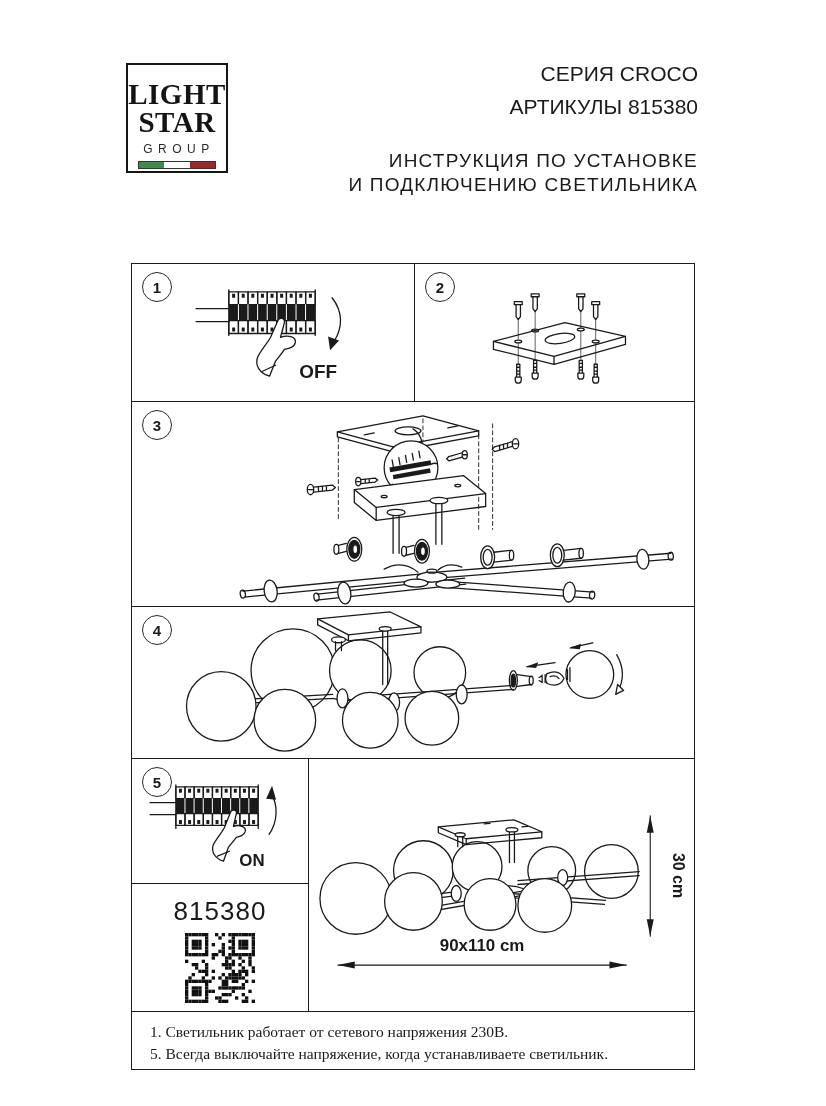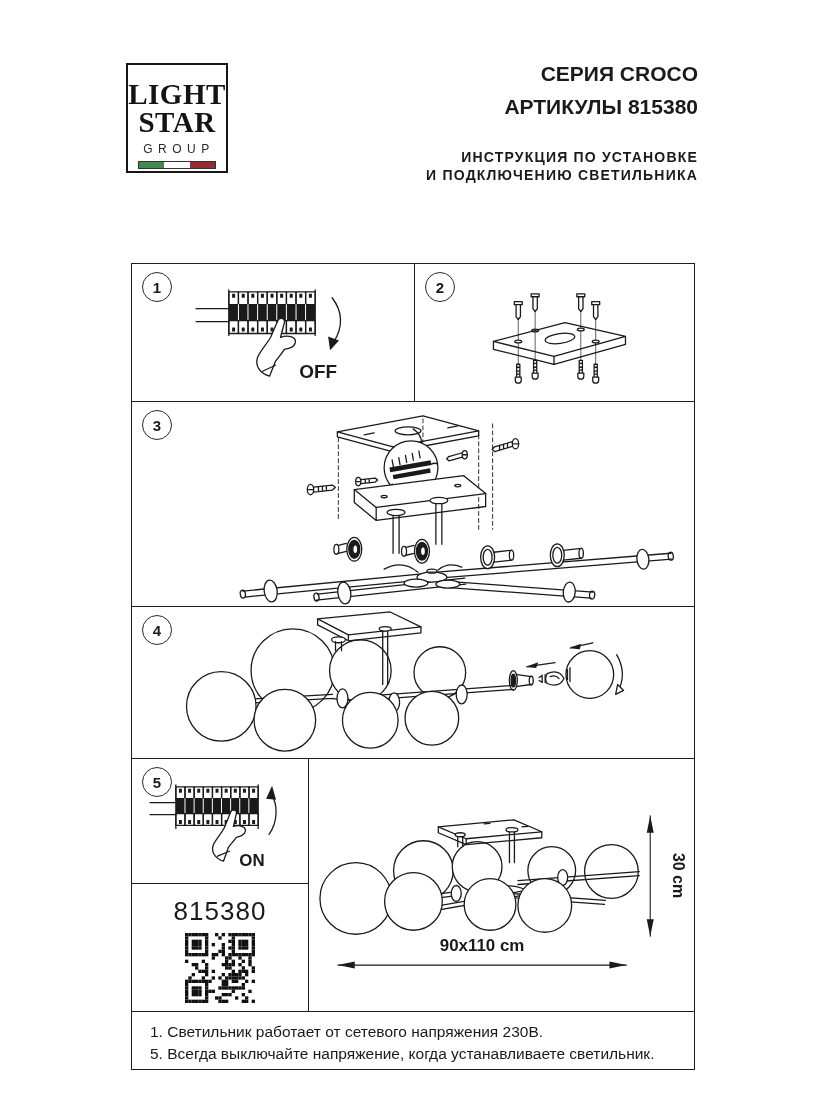--- a/index.html
+++ b/index.html
@@ -9,23 +9,23 @@
   .logo-box{position:absolute;left:126px;top:63px;width:102px;height:110px;
             border:2px solid #161616;box-sizing:border-box;text-align:center;}
   .logo-word{font-family:"Liberation Serif", serif;font-weight:700;font-size:29px;
              line-height:.95;letter-spacing:.5px;color:#141414;}
   .logo-word.first{margin-top:16px;}
   .logo-group{font-size:12px;letter-spacing:5.5px;color:#2a2a2a;margin-top:6px;margin-left:4px;}
   .logo-flag{position:relative;width:78px;height:8px;margin:5px auto 0;
              border:1px solid #333;display:flex;box-sizing:border-box;}
   .logo-flag span{flex:1;height:100%;}
   .title-block{position:absolute;right:128px;top:58px;text-align:right;}
-  .title-line{font-size:21px;font-weight:700;line-height:1.55;white-space:nowrap;}
+  .title-line{font-size:21px;font-weight:400;line-height:1.55;white-space:nowrap;}
   .instr-block{margin-top:26px;}
-  .instr-line{font-size:14px;font-weight:700;letter-spacing:1.2px;line-height:1.28;white-space:nowrap;}
+  .instr-line{font-size:19px;font-weight:400;letter-spacing:1.2px;line-height:1.28;white-space:nowrap;}
   
   .grid{position:absolute;left:131px;top:263px;width:564px;border:1.5px solid #1c1c1c;box-sizing:border-box;}
   .row{display:flex;border-bottom:1.5px solid #1c1c1c;box-sizing:border-box;}
   .row:last-child{border-bottom:none;}
   .cell{position:relative;box-sizing:border-box;}
   .cell.rb{border-right:1.5px solid #1c1c1c;}
   .r1{height:138px;} .r2{height:205px;} .r3{height:152px;} .r4{height:253px;} .r5{height:57px;}
   .c-step1{width:283px;} .c-step2{flex:1;}
   .col-left{width:177px;border-right:1.5px solid #1c1c1c;box-sizing:border-box;display:flex;flex-direction:column;}
   .c-step5{height:125px;border-bottom:1.5px solid #1c1c1c;box-sizing:border-box;position:relative;}
@@ -33,21 +33,21 @@
   .c-final{flex:1;position:relative;}
   .step-badge{position:absolute;left:10px;top:8px;width:28px;height:28px;border:1.5px solid #2a2a2a;
               border-radius:50%;display:flex;align-items:center;justify-content:center;
               font-size:15px;font-weight:700;z-index:3;background:#fff;}
   .cell svg, .c-step5 svg, .c-final svg{position:absolute;left:0;top:0;width:100%;height:100%;}
   
   .article-num{font-size:26px;font-weight:400;letter-spacing:1px;margin-top:12px;}
   .qr-wrap{width:70px;height:70px;margin:6px auto 0;position:relative;}
   .qr-wrap svg{position:static;width:70px;height:70px;}
   
-  .notes{padding:9px 0 0 18px;font-size:15.5px;line-height:1.45;}
+  .notes{padding:9px 0 0 18px;font-size:15.5px;line-height:1.45;font-family:Liberation Serif, serif;}
   
   .art{stroke:#1a1a1a;fill:none;stroke-width:1.3;stroke-linecap:round;stroke-linejoin:round;}
   text.art-label{font-family:"Liberation Sans",sans-serif;fill:#1a1a1a;stroke:none;font-weight:700;}
 </style>
 </head>
 <body>
 
 <div class="page">
 
   <div class="logo-box">

